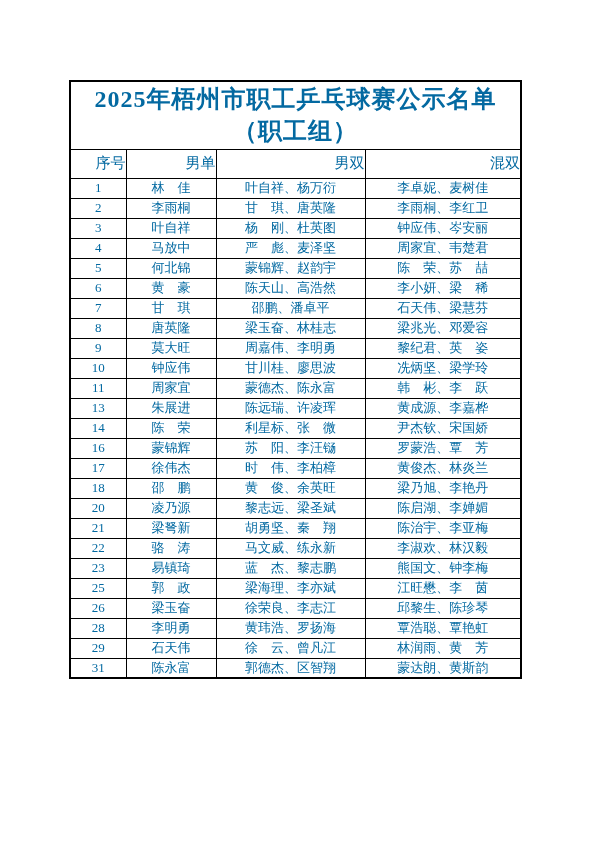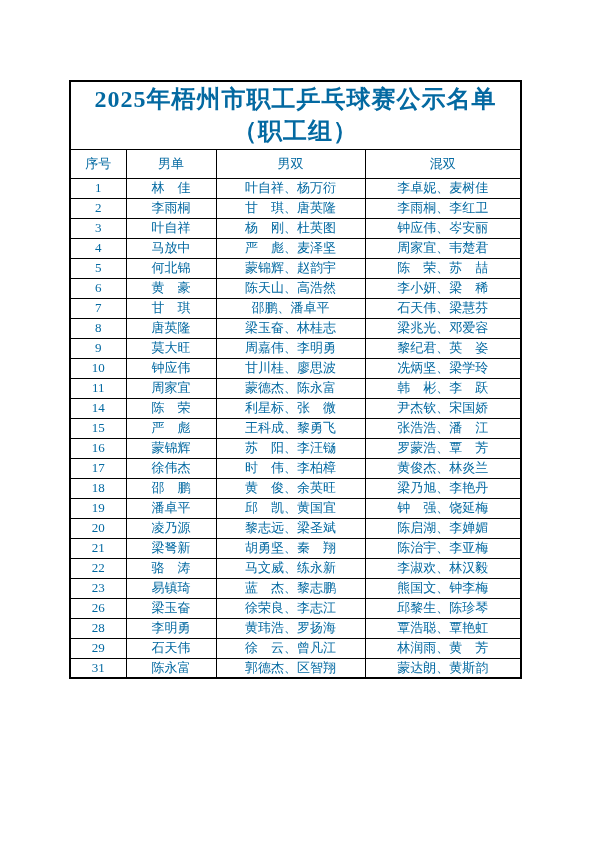--- a/index.html
+++ b/index.html
@@ -30,23 +30,23 @@
     height: 68px;
     text-align: center;
     vertical-align: middle;
     font-size: 24px;
     font-weight: bold;
     line-height: 1.35;
     letter-spacing: 1px;
   }
   tr.header-row th {
     height: 29px;
-    font-size: 13px;
+    font-size: 15px;
     font-weight: normal;
-    text-align: center;
+    text-align: right;
     vertical-align: middle;
   }
   tbody td {
     height: 20px;
     font-size: 13px;
     text-align: center;
     vertical-align: middle;
     white-space: nowrap;
     overflow: hidden;
   }
@@ -141,56 +141,50 @@
           <td>甘川桂、廖思波</td>
           <td>冼炳坚、梁学玲</td>
         </tr>
         <tr>
           <td>11</td>
           <td>周家宜</td>
           <td>蒙德杰、陈永富</td>
           <td>韩　彬、李　跃</td>
         </tr>
         <tr>
+          <td>13</td>
+          <td>朱展进</td>
+          <td>陈远瑞、许凌珲</td>
+          <td>黄成源、李嘉桦</td>
+        </tr>
+        <tr>
           <td>14</td>
           <td>陈　荣</td>
           <td>利星标、张　微</td>
           <td>尹杰钦、宋国娇</td>
         </tr>
         <tr>
-          <td>15</td>
-          <td>严　彪</td>
-          <td>王科成、黎勇飞</td>
-          <td>张浩浩、潘　江</td>
-        </tr>
-        <tr>
           <td>16</td>
           <td>蒙锦辉</td>
           <td>苏　阳、李汪铴</td>
           <td>罗蒙浩、覃　芳</td>
         </tr>
         <tr>
           <td>17</td>
           <td>徐伟杰</td>
           <td>时　伟、李柏樟</td>
           <td>黄俊杰、林炎兰</td>
         </tr>
         <tr>
           <td>18</td>
           <td>邵　鹏</td>
           <td>黄　俊、余英旺</td>
           <td>梁乃旭、李艳丹</td>
         </tr>
         <tr>
-          <td>19</td>
-          <td>潘卓平</td>
-          <td>邱　凯、黄国宜</td>
-          <td>钟　强、饶延梅</td>
-        </tr>
-        <tr>
           <td>20</td>
           <td>凌乃源</td>
           <td>黎志远、梁圣斌</td>
           <td>陈启湖、李婵媚</td>
         </tr>
         <tr>
           <td>21</td>
           <td>梁弩新</td>
           <td>胡勇坚、秦　翔</td>
           <td>陈治宇、李亚梅</td>
@@ -199,20 +193,26 @@
           <td>22</td>
           <td>骆　涛</td>
           <td>马文威、练永新</td>
           <td>李淑欢、林汉毅</td>
         </tr>
         <tr>
           <td>23</td>
           <td>易镇琦</td>
           <td>蓝　杰、黎志鹏</td>
           <td>熊国文、钟李梅</td>
+        </tr>
+        <tr>
+          <td>25</td>
+          <td>郭　政</td>
+          <td>梁海理、李亦斌</td>
+          <td>江旺懋、李　茵</td>
         </tr>
         <tr>
           <td>26</td>
           <td>梁玉奋</td>
           <td>徐荣良、李志江</td>
           <td>邱黎生、陈珍琴</td>
         </tr>
         <tr>
           <td>28</td>
           <td>李明勇</td>

